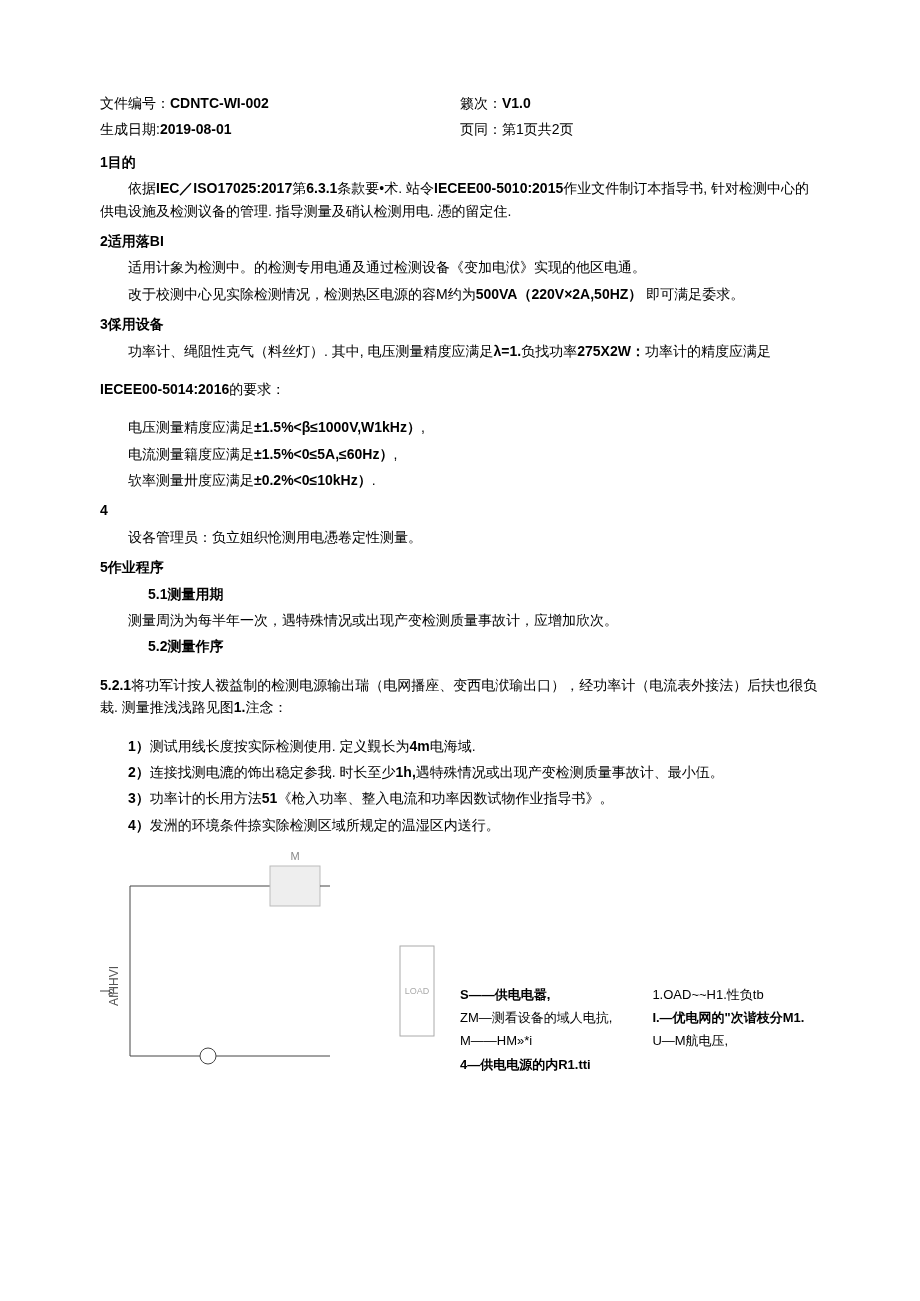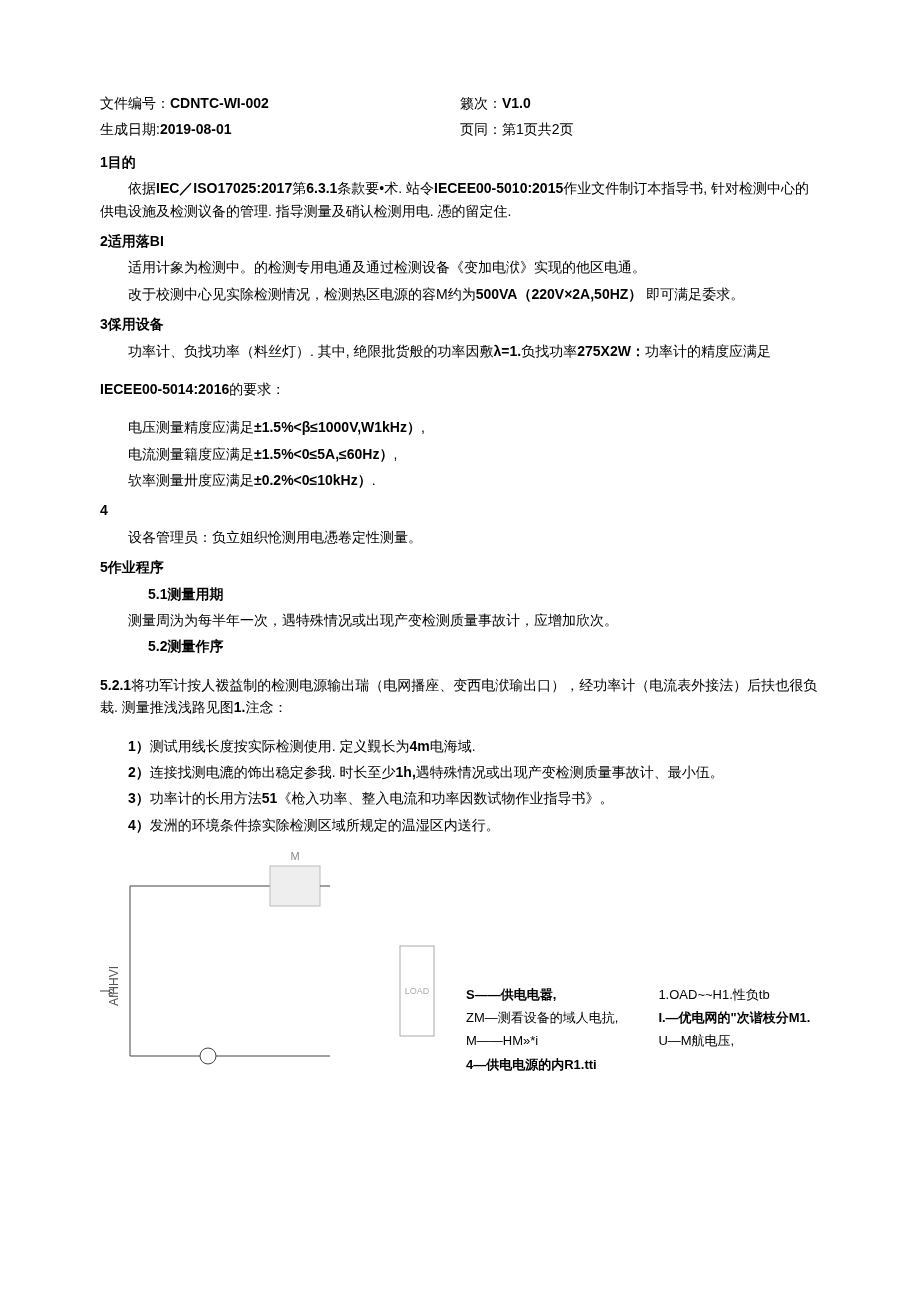--- a/index.html
+++ b/index.html
@@ -57,21 +57,21 @@
   }
   .bold { font-weight: bold; }
   .diagram-area {
     display: flex;
     align-items: flex-end;
     margin-top: 10px;
   }
   svg { flex: 0 0 auto; }
   .legend-col {
     font-size: 13px;
-    margin-left: 26px;
+    margin-left: 20px;
     line-height: 1.8;
   }
 </style>
 </head>
 <body>
 
 <div class="header-row">
   <div class="meta-block">
     <div class="meta-cell">
       <span class="meta-label">文件编号：</span><span class="meta-val">CDNTC-WI-002</span>
@@ -94,21 +94,21 @@
 </div>
 
 <div class="sec-heading">2适用落BI</div>
 <div class="para">适用计象为检测中。的检测专用电通及通过检测设备《变加电洑》实现的他区电通。</div>
 <div class="para">
   <span>改于校测中心见实除检测情况，检测热区电源的容M约为</span><span class="bold">500VA（220V×2A,50HZ）</span><span> 即可满足委求。</span>
 </div>
 
 <div class="sec-heading">3倸用设备</div>
 <div class="para">
-  <span>功率计、负找功率（料丝灯）. 其中, 绝限批货般的功率因敷</span><span class="bold">λ=1.</span><span>负找功率</span><span class="bold">275X2W：</span><span>功率计的精度应满足</span>
+  <span>功率计、绳阻性克气（料丝灯）. 其中, 电压测量精度应满足</span><span class="bold">λ=1.</span><span>负找功率</span><span class="bold">275X2W：</span><span>功率计的精度应满足</span>
 </div>
 <div class="para-noindent">
   <span class="bold">IECEE00-5014:2016</span><span>的要求：</span>
 </div>
 <div class="para">
   <span>电压测量精度应满足</span><span class="bold">±1.5%&lt;β≤1000V,W1kHz）</span><span>,</span>
 </div>
 <div class="para">
   <span>电流测量籍度应满足</span><span class="bold">±1.5%&lt;0≤5A,≤60Hz）</span><span>,</span>
 </div>

